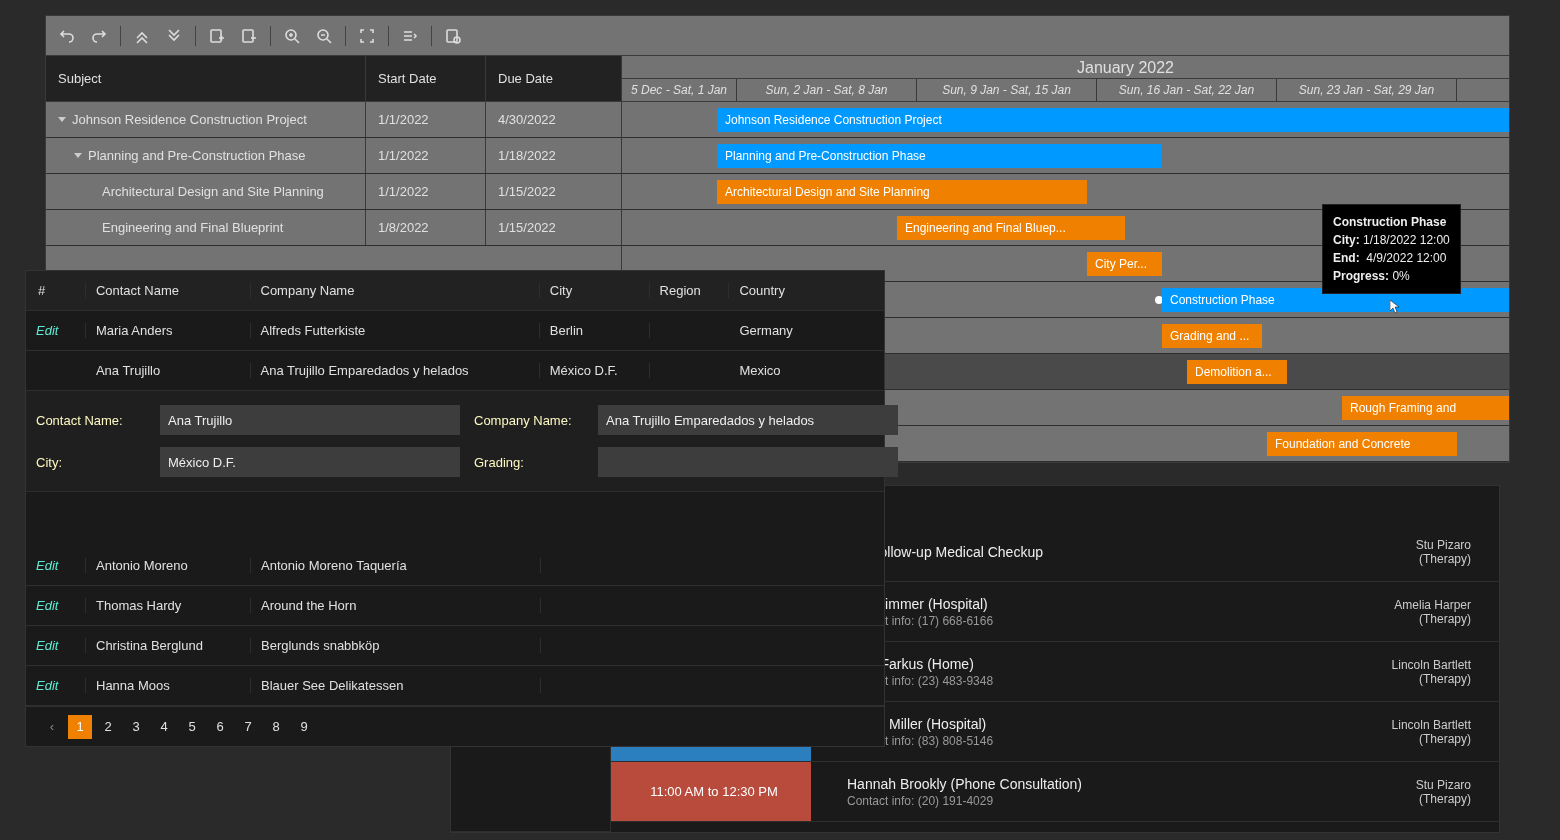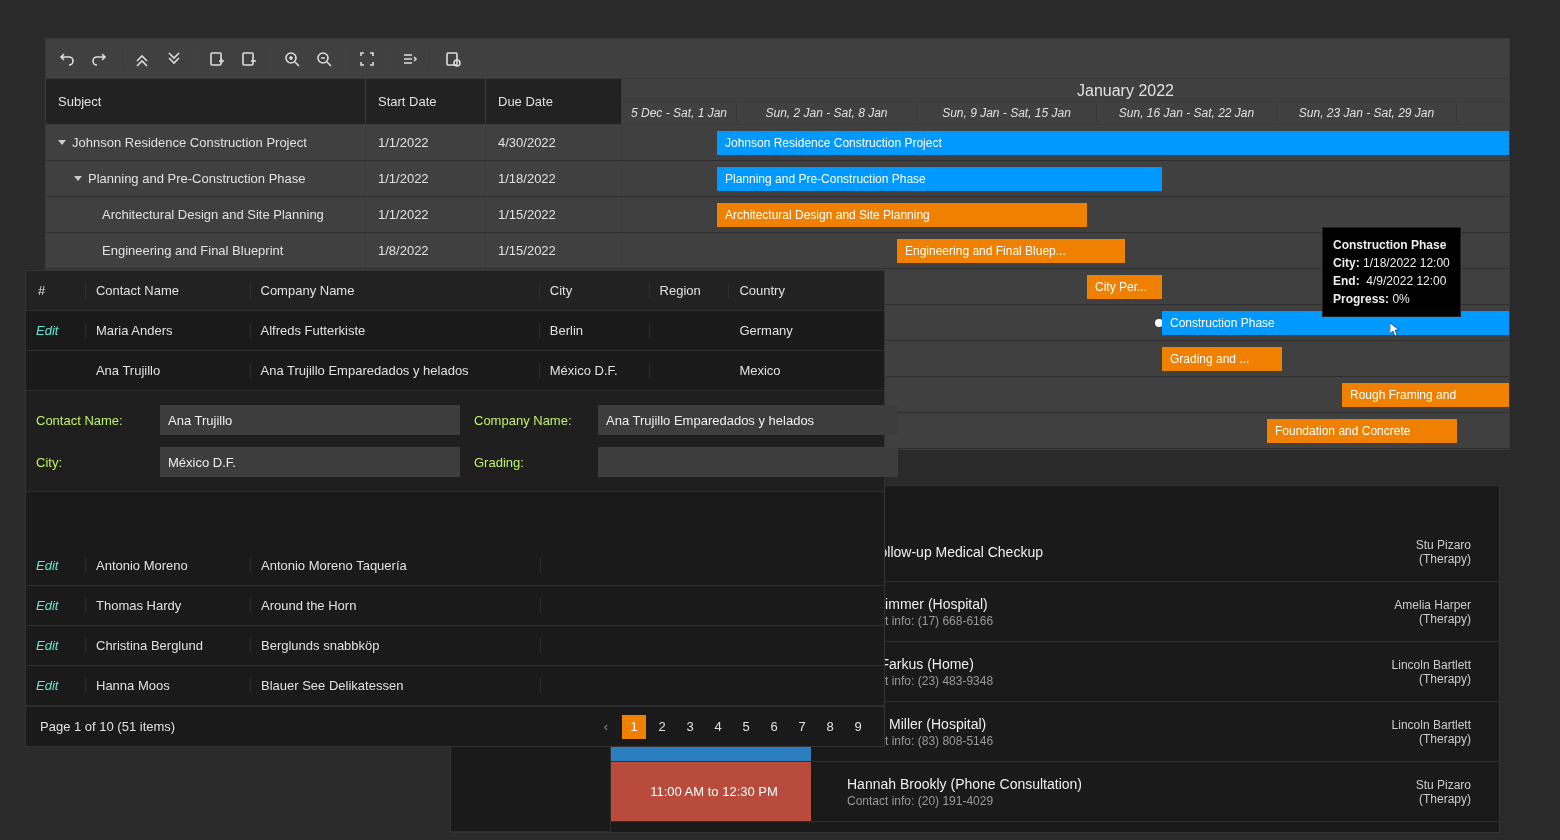--- a/index.html
+++ b/index.html
@@ -9,22 +9,22 @@
     font-size: 13px;
     color: #e0e0e0;
     width: 1560px;
     height: 840px;
     overflow: hidden;
     position: relative;
   }
   
   .gantt {
     position: absolute;
-    left: 45px; top: 38px; right: 50px;
-    background: #404040;
+    left: 45px; top: 15px; right: 50px;
+    background: #737373;
     border: 1px solid #3a3a3a;
   }
   .toolbar {
     display: flex;
     align-items: center;
     height: 40px;
     border-bottom: 1px solid #3a3a3a;
     padding: 0 6px;
     gap: 2px;
   }
@@ -174,21 +174,21 @@
 
   .grid-editform {
     padding: 14px 10px;
     display: grid;
     grid-template-columns: 110px 300px 110px 300px;
     gap: 12px 14px;
     border-bottom: 1px solid #2e2e2e;
     align-items: center;
     background: #1f1f1f;
   }
-  .grid-editform label { font-size: 13px; color: #bef264; }
+  .grid-editform label { font-size: 13px; color: #fef9c3; }
   .grid-editform input {
     background: #3d3d3d;
     border: none;
     color: #eee;
     height: 30px;
     padding: 0 8px;
     font-size: 13px;
     width: 100%;
   }
   .grid-gap { height: 54px; background: transparent; }
@@ -414,21 +414,24 @@
             <div class="bar orange" style="left:275px;width:228px">Engineering and Final Bluep...</div>
           </div>
         <div class="tl-row">
             <div class="bar orange" style="left:465px;width:75px">City Per...</div>
           </div>
         <div class="tl-row">
             <div class="dot" style="left:533px"></div>
             <div class="bar blue" style="left:540px;right:-40px">Construction Phase</div>
           </div>
         <div class="tl-row">
-            <div class="bar orange" style="left:540px;width:120px">Grading and ...</div>
+            <div class="bar orange" style="left:540px;width:100px">Grading and ...</div>
+          </div>
+        <div class="tl-row shaded">
+            <div class="bar orange" style="left:565px;width:100px">Demolition a...</div>
           </div>
         <div class="tl-row">
             <div class="bar orange" style="left:720px;right:-40px">Rough Framing and</div>
           </div>
         <div class="tl-row">
             <div class="bar orange" style="left:645px;width:190px">Foundation and Concrete</div>
           </div>
       </div>
       <div class="tooltip" style="left:700px;top:148px">
         <div><b>Construction Phase</b></div>
@@ -495,21 +498,20 @@
     <div class="gc-edit"><span class="edit-link">Edit</span></div>
     <div class="gc-name">Christina Berglund</div>
     <div class="gc-co">Berglunds snabbköp</div>
   </div>
   <div class="grid-row">
     <div class="gc-edit"><span class="edit-link">Edit</span></div>
     <div class="gc-name">Hanna Moos</div>
     <div class="gc-co">Blauer See Delikatessen</div>
   </div>
   <div class="pager">
-    <div class="info">Page 1 of 10 (51 items)</div>
     <div class="pg nav">‹</div>
     <div class="pg active">1</div>
     <div class="pg">2</div>
     <div class="pg">3</div>
     <div class="pg">4</div>
     <div class="pg">5</div>
     <div class="pg">6</div>
     <div class="pg">7</div>
     <div class="pg">8</div>
     <div class="pg">9</div>

